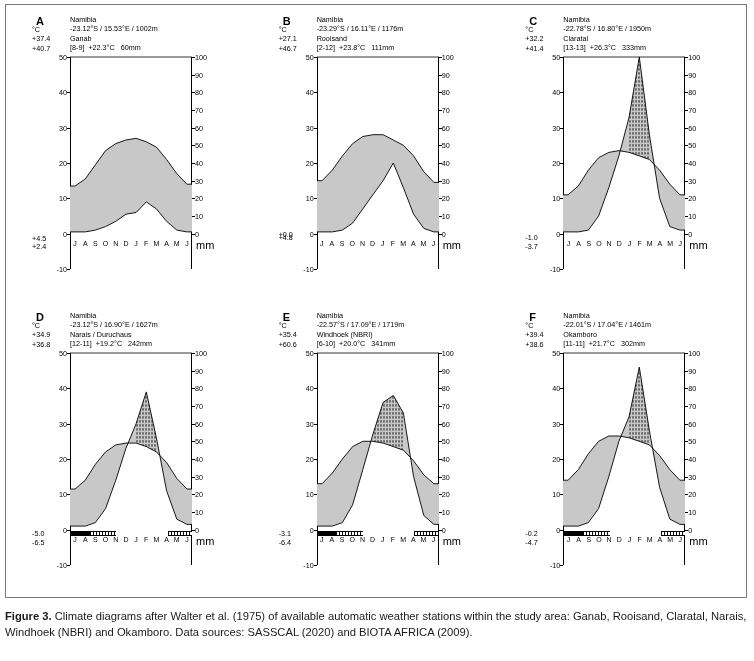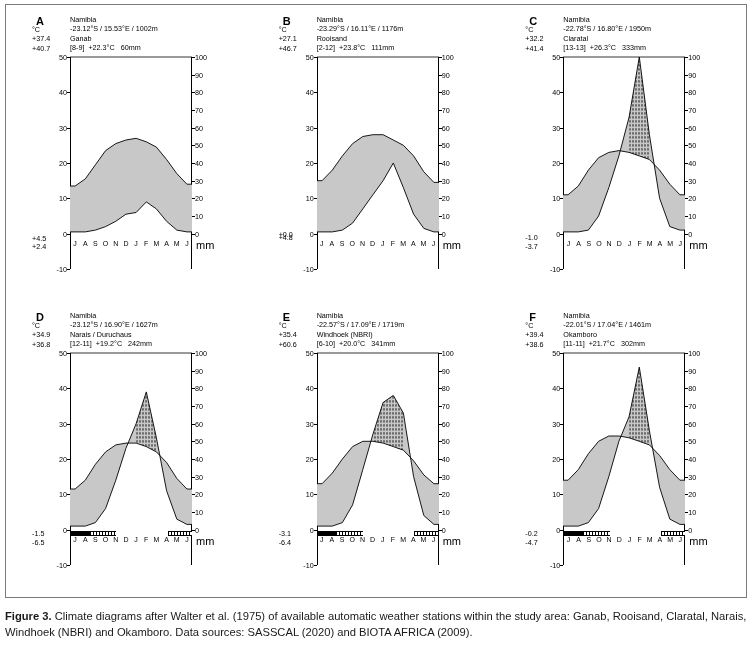--- a/index.html
+++ b/index.html
@@ -437,21 +437,21 @@
                 <span style="left: 45.75px;">N</span>
                 <span style="left: 55.9167px;">D</span>
                 <span style="left: 66.0833px;">J</span>
                 <span style="left: 76.25px;">F</span>
                 <span style="left: 86.4167px;">M</span>
                 <span style="left: 96.5833px;">A</span>
                 <span style="left: 106.75px;">M</span>
                 <span style="left: 116.917px;">J</span>
               </div>
               <div class="units-mm" style="left: 126px; top: 181.667px;">mm</div>
-              <div class="units-c" style="left: -38px; top: 175.667px;">-1.5</div>
+              <div class="units-c" style="left: -38px; top: 175.667px;">-5.0</div>
               <div class="units-c" style="left: -38px; top: 184.667px;">-6.5</div>
               <div class="bottom-bars" style="top: 177.667px;">
                 <div class="bar-black" style="left: 0px; width: 19.52px;"></div>
                 <div class="bar-hatch" style="left: 19.52px; width: 26.84px;"></div>
                 <div class="bar-hatch" style="left: 97.6px; width: 24.4px;"></div>
               </div>
             </div>
         </div>
       </div>
 

